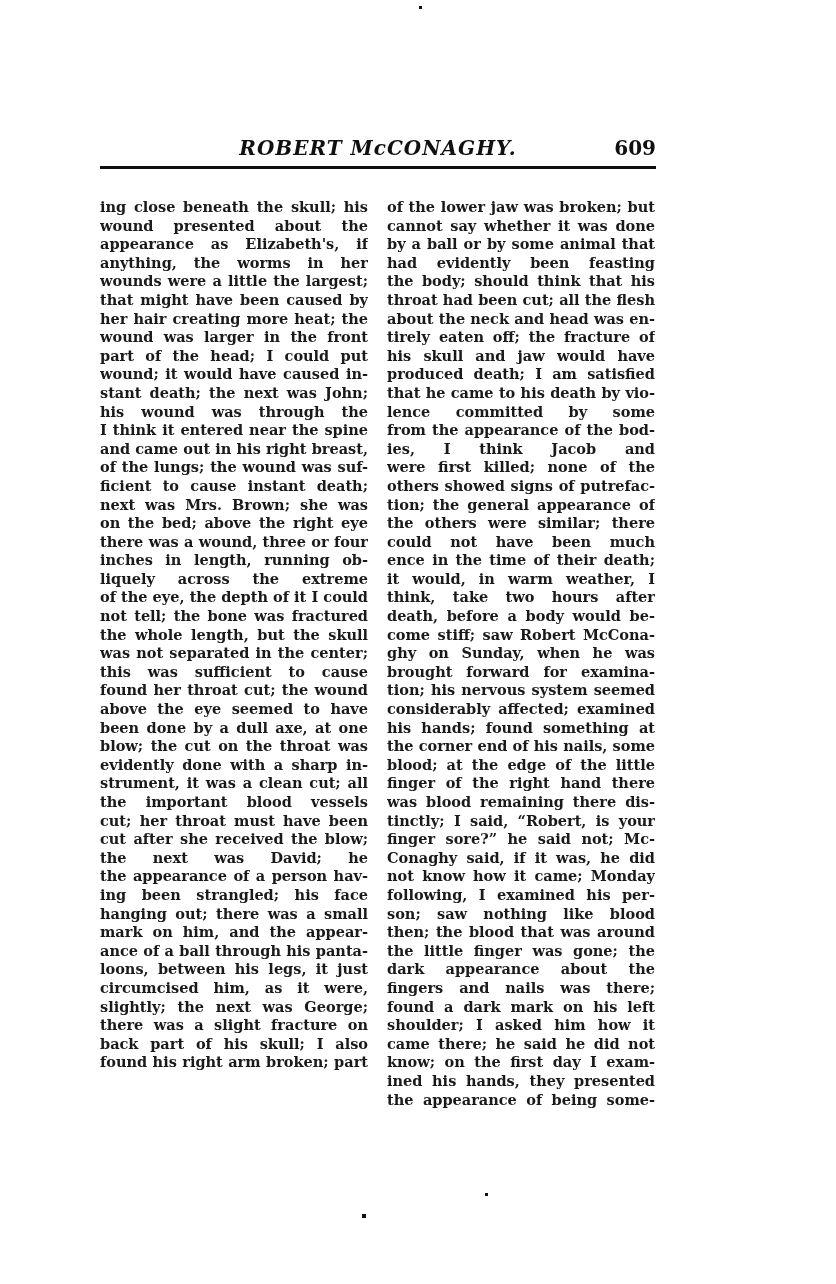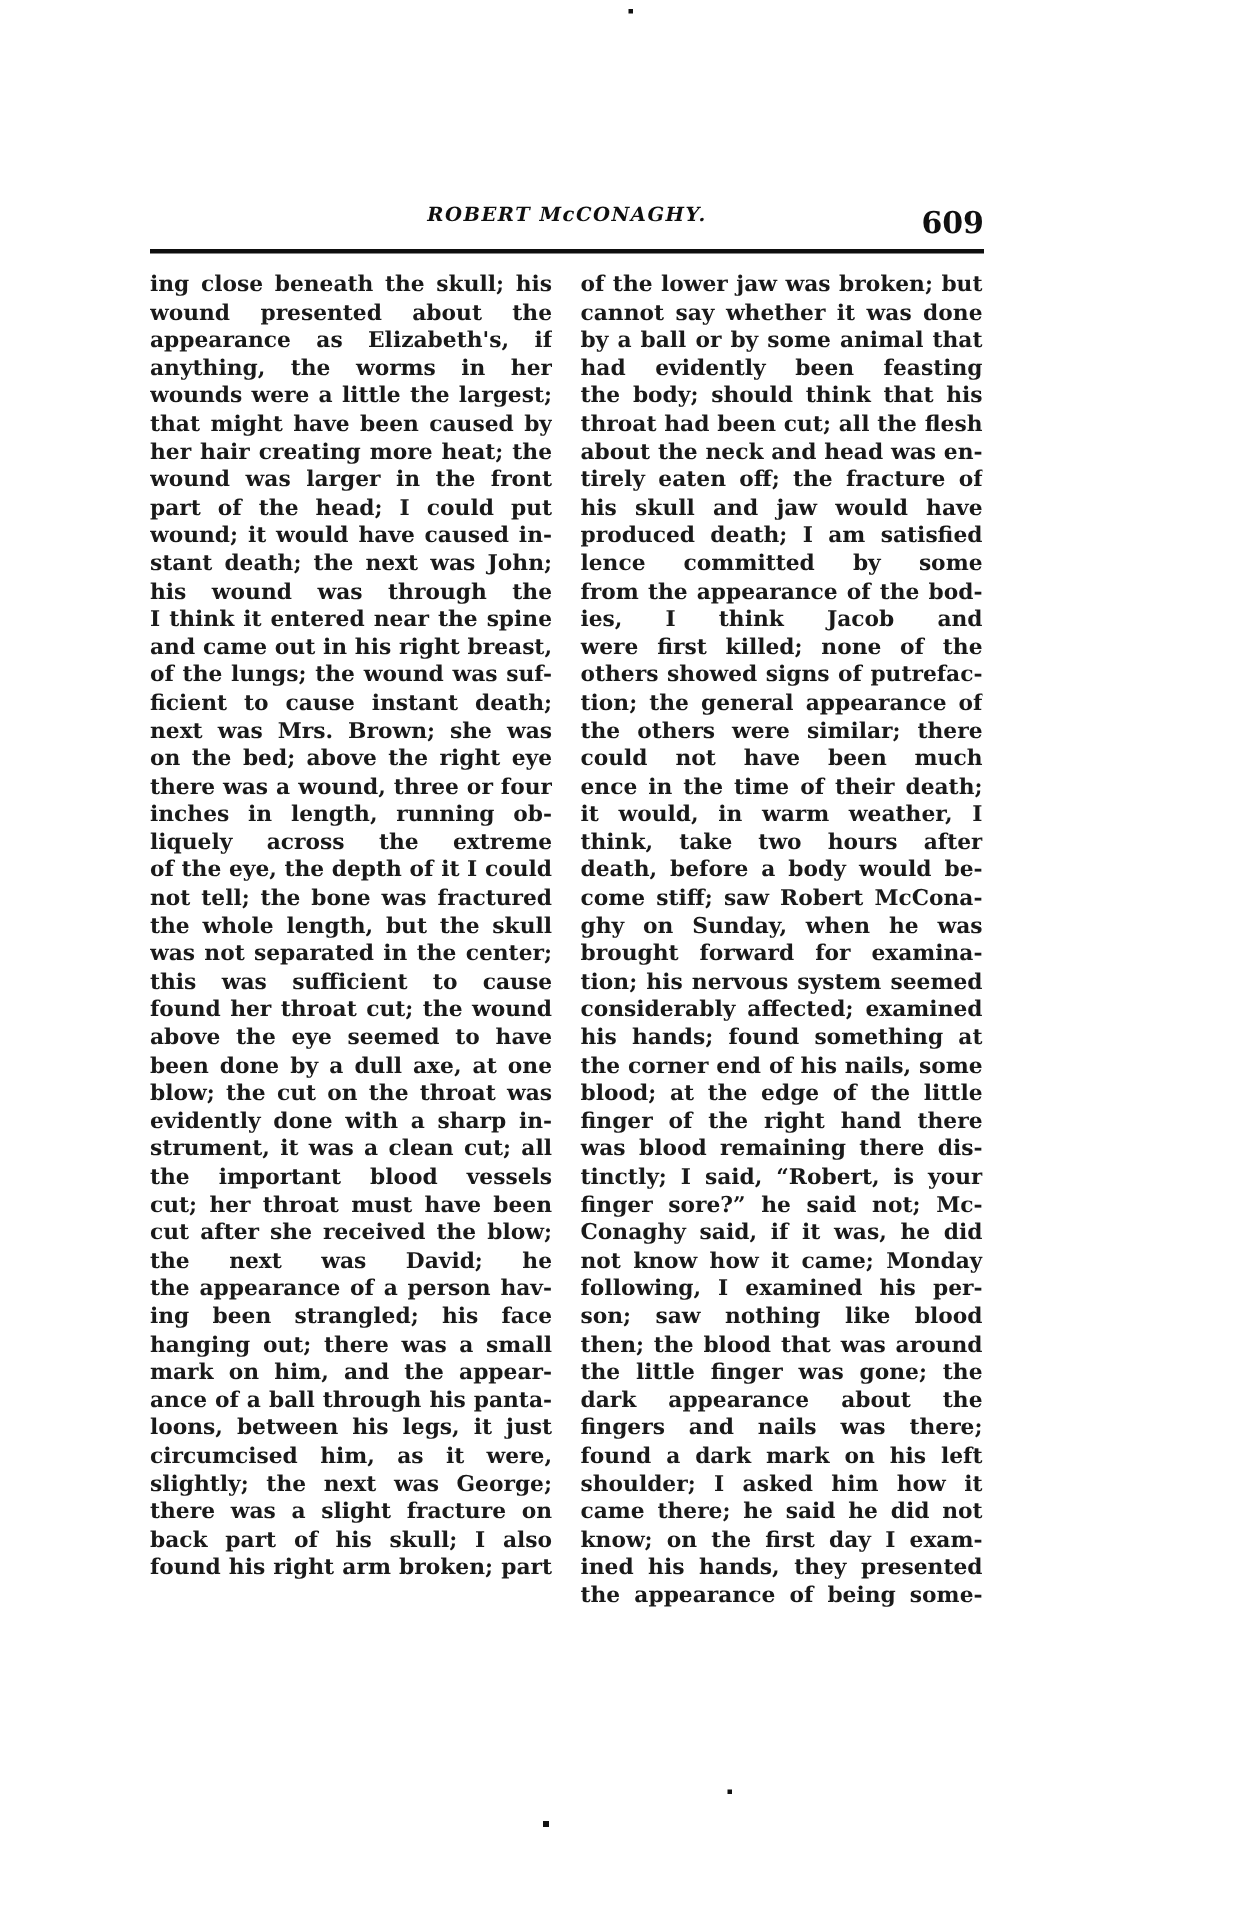--- a/index.html
+++ b/index.html
@@ -26,21 +26,21 @@
     position: relative;
     height: 26px;
   }
   .running-head .title {
     position: absolute;
     left: 0;
     right: 0;
     text-align: center;
     font-style: italic;
     font-weight: 700;
-    font-size: 13px;
+    font-size: 20px;
     letter-spacing: 1px;
     color: #101010;
     white-space: nowrap;
   }
   .running-head .folio {
     position: absolute;
     right: 0;
     top: 0;
     font-weight: 700;
     font-size: 20px;
@@ -48,21 +48,21 @@
     text-align: right;
   }
   .rule {
     height: 3px;
     background: #0e0e0e;
     margin-top: 4px;
   }
   .columns {
     display: flex;
     gap: 19px;
-    margin-top: 12px;
+    margin-top: 29px;
   }
   .column {
     width: 268px;
     flex: 0 0 268px;
   }
   .line {
     font-size: 14.5px;
     line-height: 18.6px;
     font-weight: 700;
     color: #1a1a1a;
@@ -144,20 +144,21 @@
           <div class="line">of the lower jaw was broken; but</div>
           <div class="line">cannot say whether it was done</div>
           <div class="line">by a ball or by some animal that</div>
           <div class="line">had evidently been feasting upon</div>
           <div class="line">the body; should think that his</div>
           <div class="line">throat had been cut; all the flesh</div>
           <div class="line">about the neck and head was en-</div>
           <div class="line">tirely eaten off; the fracture of</div>
           <div class="line">his skull and jaw would have</div>
           <div class="line">produced death; I am satisfied</div>
+          <div class="line">that he came to his death by vio-</div>
           <div class="line">lence committed by some person;</div>
           <div class="line">from the appearance of the bod-</div>
           <div class="line">ies, I think Jacob and McCONAGHY</div>
           <div class="line">were first killed; none of the</div>
           <div class="line">others showed signs of putrefac-</div>
           <div class="line">tion; the general appearance of</div>
           <div class="line">the others were similar; there</div>
           <div class="line">could not have been much differ-</div>
           <div class="line">ence in the time of their death;</div>
           <div class="line">it would, in warm weather, I</div>

